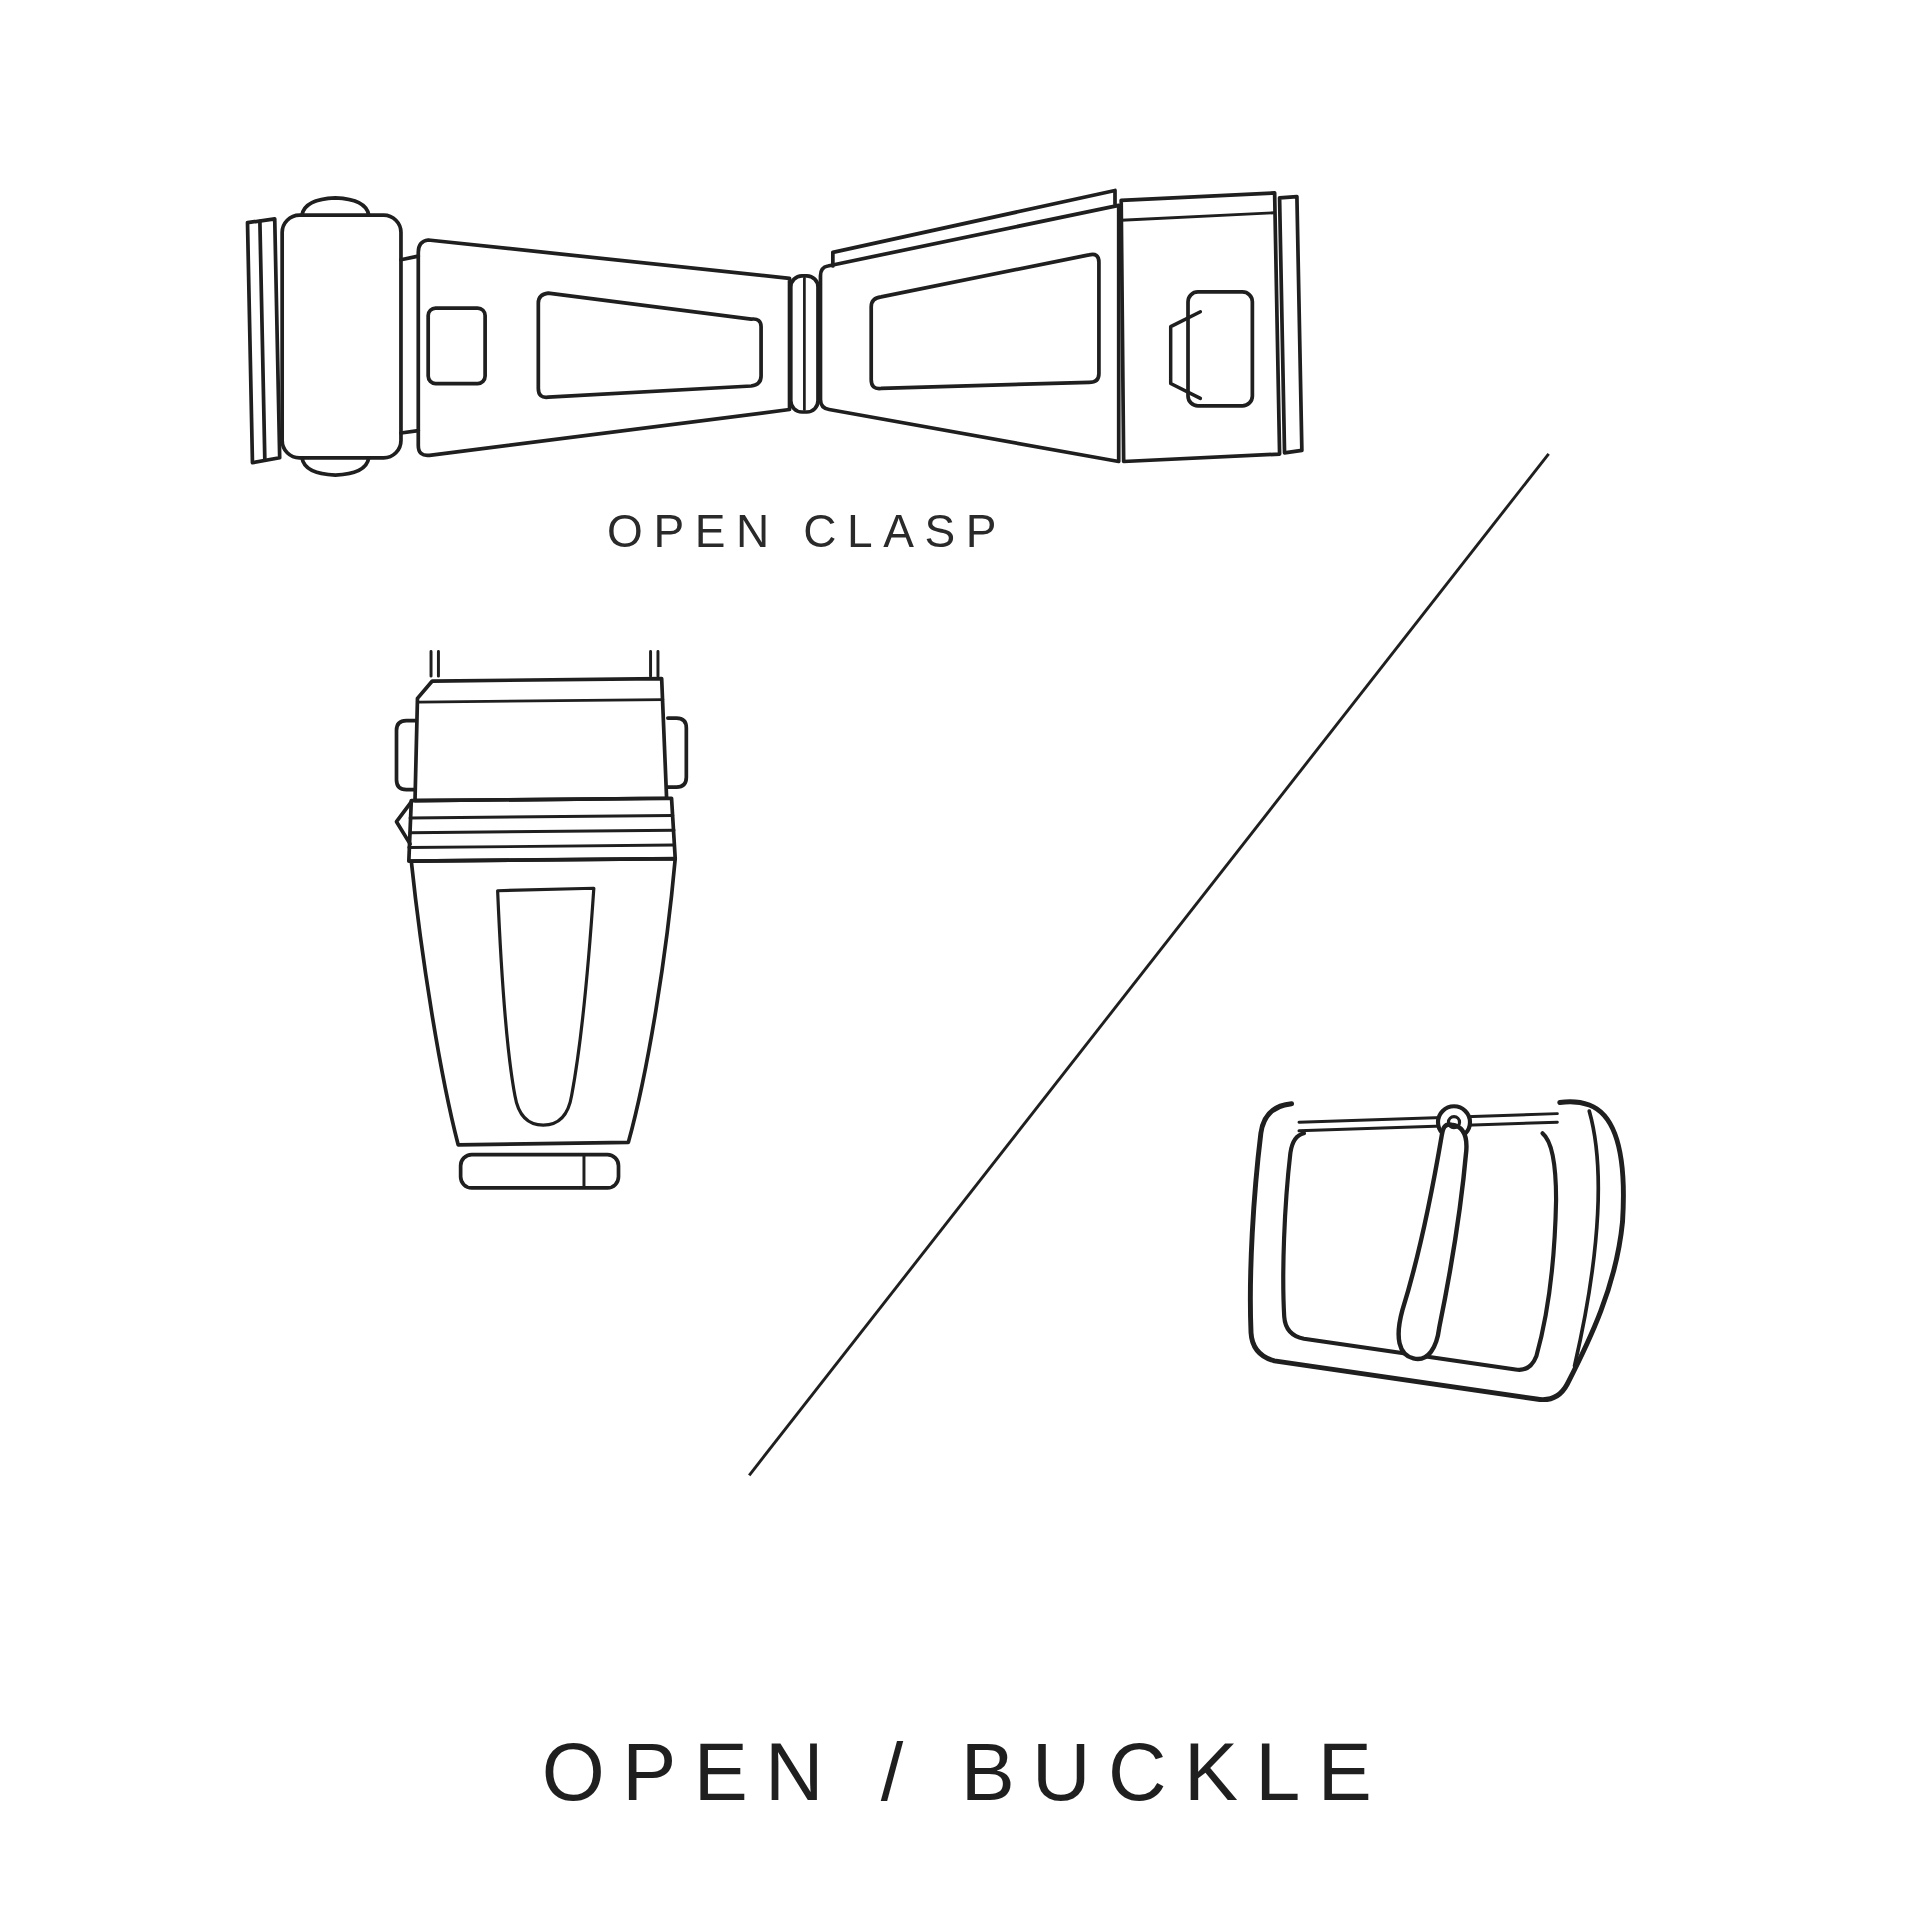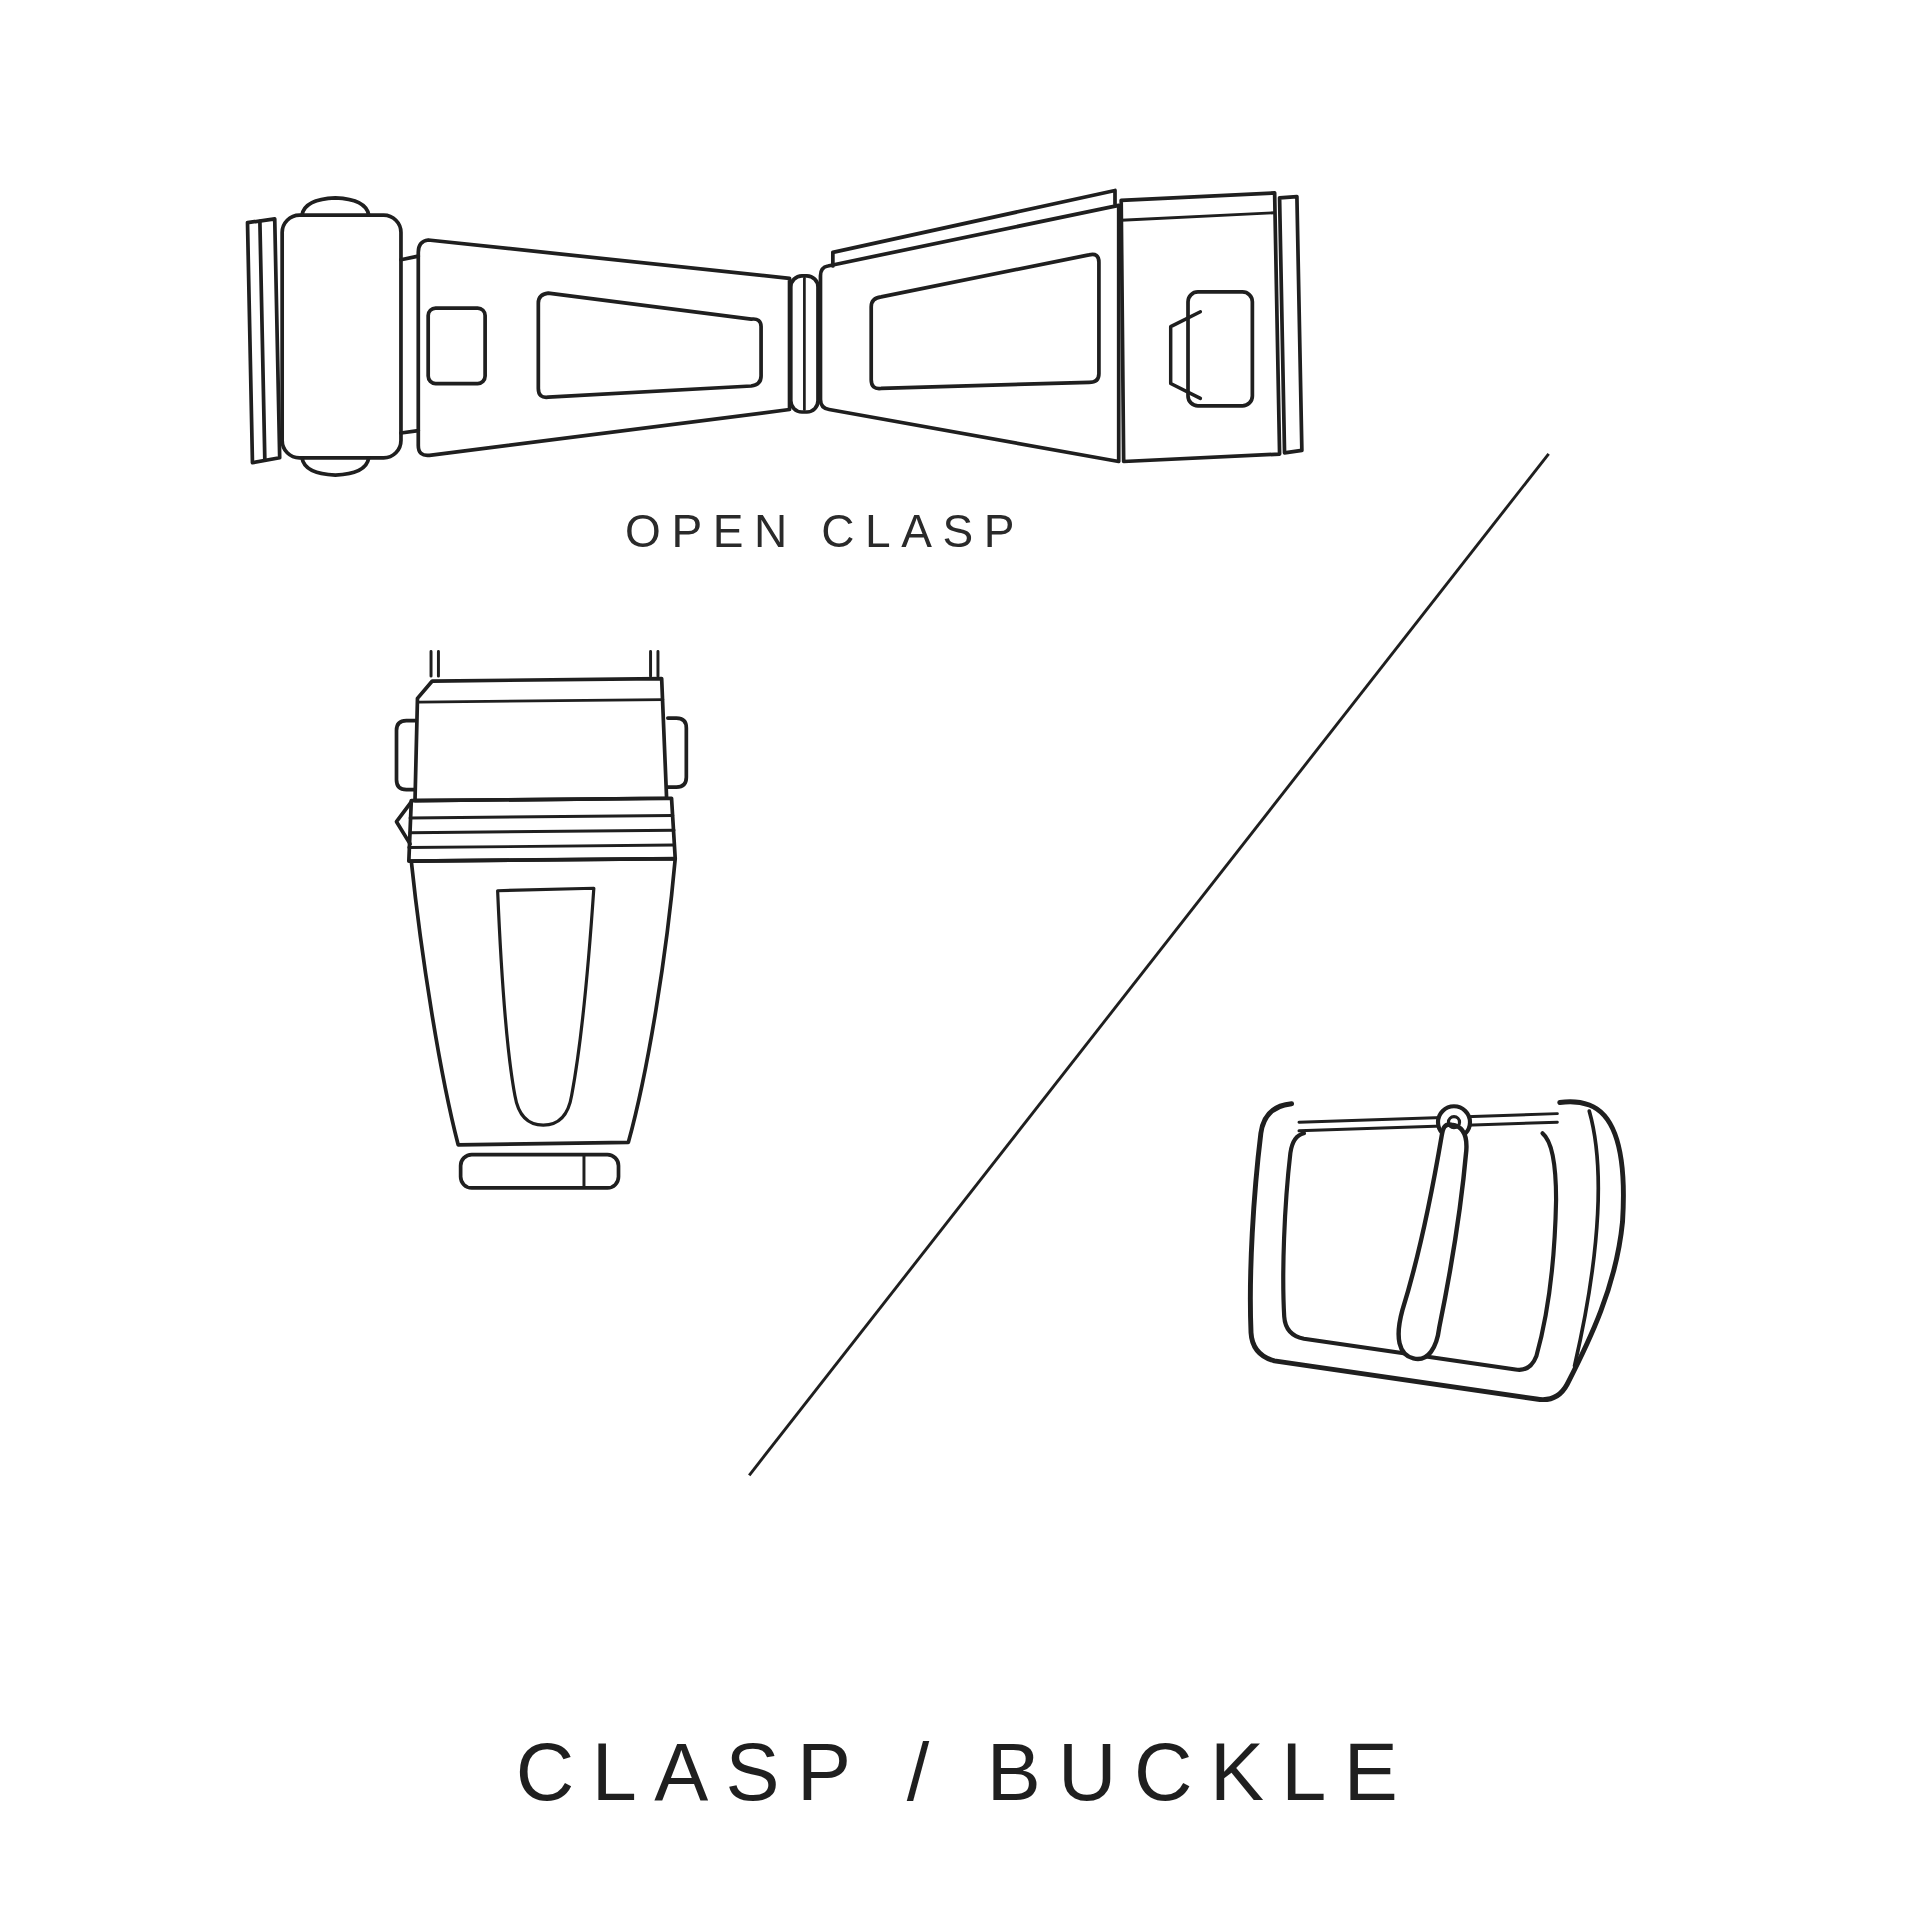--- a/index.html
+++ b/index.html
@@ -64,21 +64,21 @@
     <path d="M526,88 Q518,89 518,96 L518,155 Q518,163 526,162 L694,157 Q702,157 702,150 L702,60 Q702,52 694,54 Z"></path>
 
     <path d="M720,10 L844,4 L848,215 L722,221 Z"></path>
     <path d="M720,26 L844,20" stroke-width="2.4"></path>
     <path d="M848,8 L862,7 L866,212 L852,214 Z"></path>
 
     <rect x="774" y="84" width="52" height="92" rx="8"></rect>
     <polyline points="784,100 760,112 760,158 784,170" stroke-width="2.8"></polyline>
   </svg>
 
-  <div class="caption" style="left:439px; top:504px; width:772px;">OPEN CLASP</div>
+  <div class="caption" style="left:421px; top:504px; width:772px;">OPEN CLASP</div>
 
   <svg class="illustration" style="left:384px; top:649px;" width="321" height="555" viewBox="0 0 260 450" fill="none" stroke="#1f1f1f" stroke-width="3" stroke-linejoin="round" stroke-linecap="round">
 
     <path d="M38,2 L38,22 M44,2 L44,22 M216,2 L216,22 M222,2 L222,22" stroke-width="2.4"></path>
 
     <path d="M27,40 L39,26 L225,24 L229,121 L25,123 Z"></path>
     <path d="M28,43 L226,41" stroke-width="2.2"></path>
 
     <path d="M25,58 L18,58 Q10,58 10,66 L10,106 Q10,114 18,114 L25,114"></path>
     <path d="M230,56 L237,56 Q245,56 245,64 L245,104 Q245,112 237,112 L230,112"></path>
@@ -109,16 +109,16 @@
 
     <path d="M52,27 L262,20 M52,34 L262,27" stroke-width="2.4"></path>
 
     <circle cx="178" cy="27" r="13" fill="#ffffff" stroke-width="3.4"></circle>
 
     <path fill="#ffffff" stroke-width="3.6" d="M168,38 C160,85 150,135 136,180 C130,202 133,216 145,219 C157,222 164,210 166,194 C176,145 184,95 188,50 C189,36 184,30 176,29 C170,28 169,32 168,38 Z"></path>
 
     <circle cx="178" cy="27" r="4.5" stroke-width="2.6"></circle>
   </svg>
 
-  <div class="big-title" style="top:1726px;">CLASP / BUCKLE</div>
+  <div class="big-title" style="top:1726px;">OPEN / BUCKLE</div>
 
 </div>
 
 
 </body></html>

